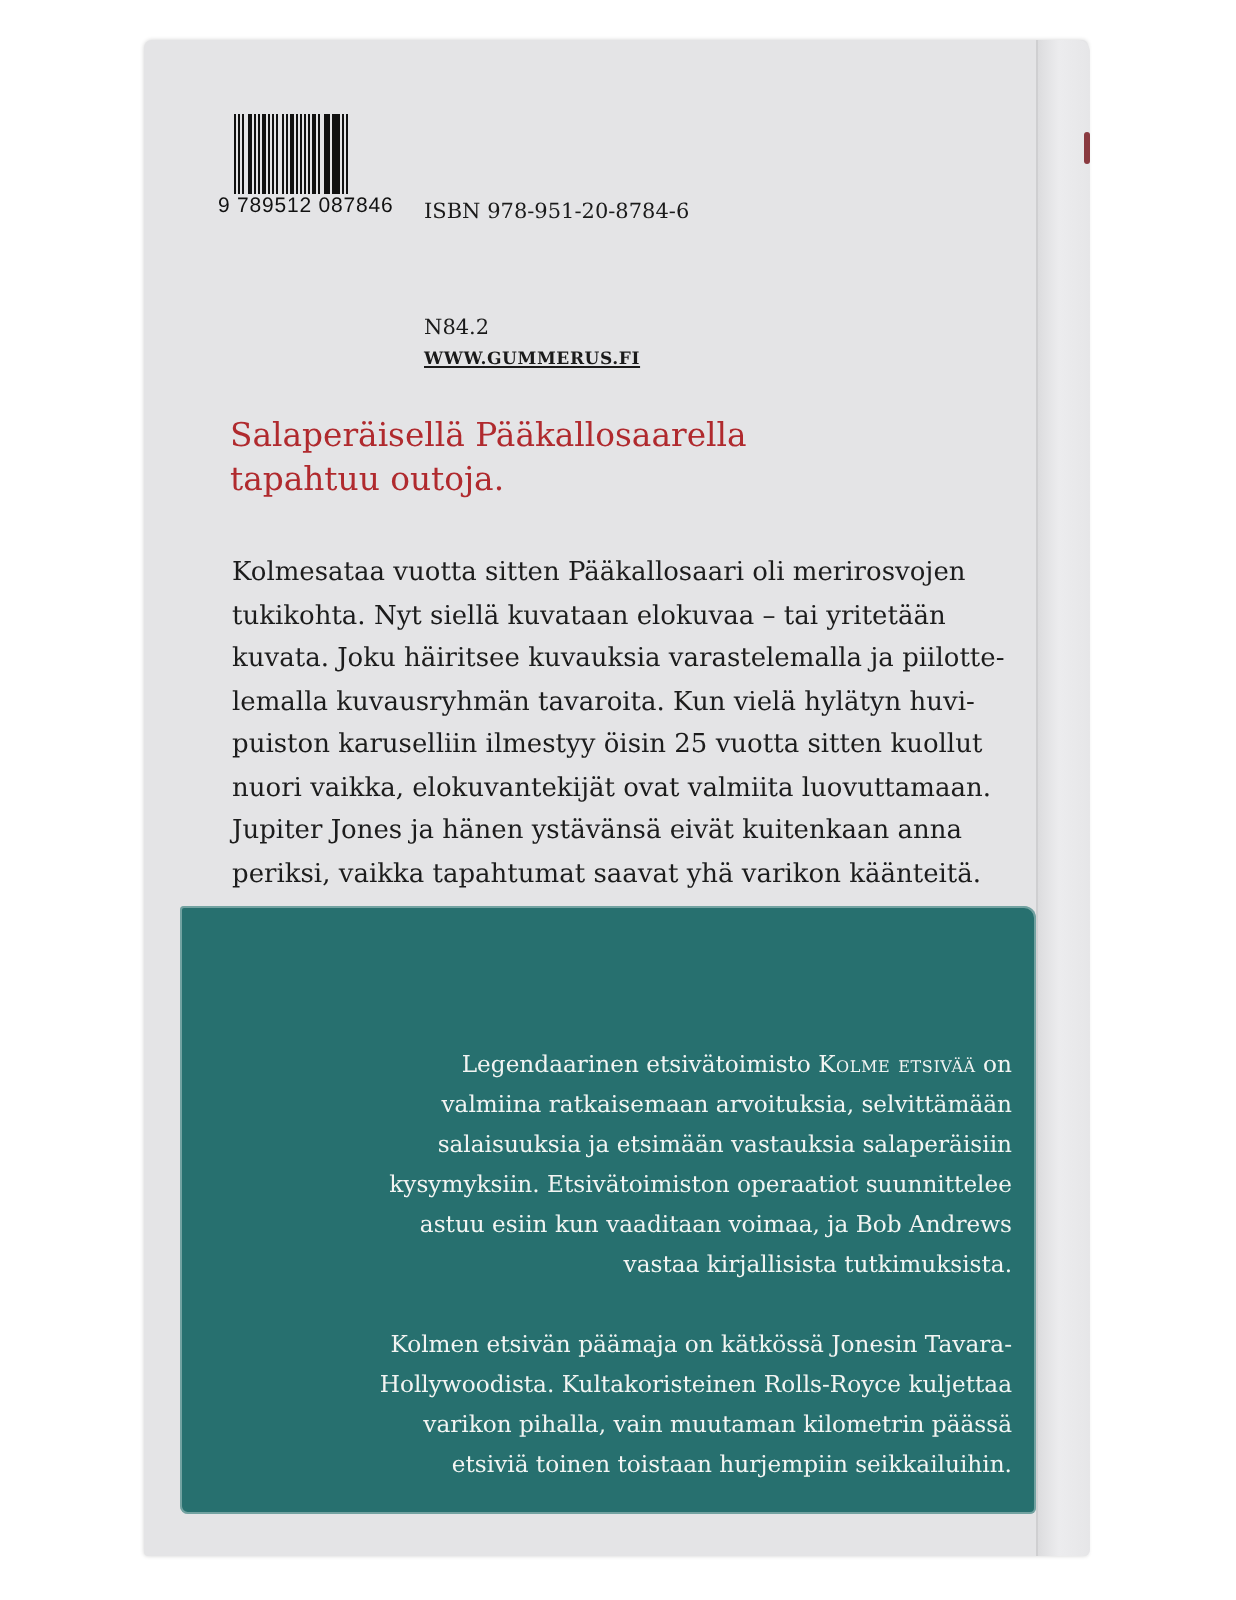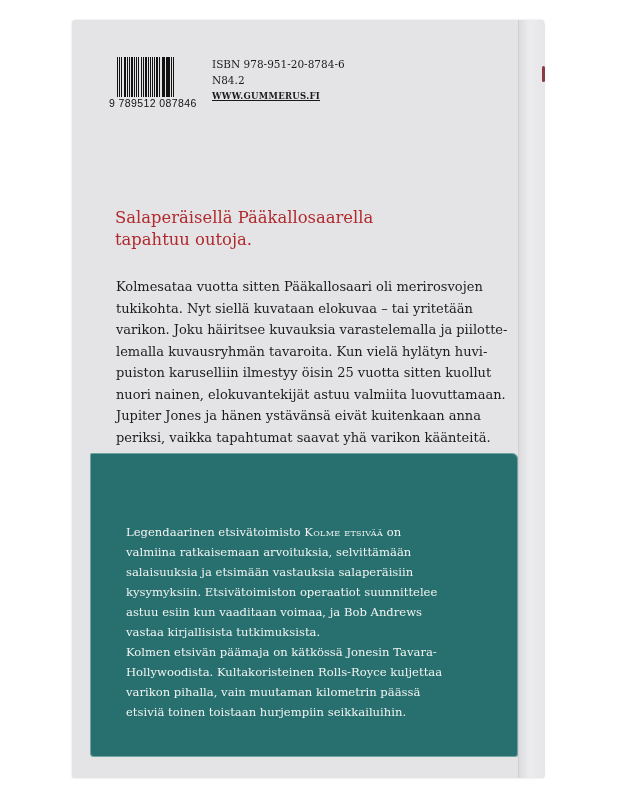--- a/index.html
+++ b/index.html
@@ -78,21 +78,21 @@
       padding-right: 2px;
     }
     .isbn-info {
       position: absolute;
       left: 140px;
       top: 36px;
       font-family: "DejaVu Serif", serif;
       color: #1a1a1a;
       line-height: 16px;
     }
-    .isbn-info .line { font-size: 10.5px; }
+    .isbn-info .line { font-size: 10.5px; margin-top: 42px; }
     .isbn-info .url {
       font-size: 8.5px;
       font-weight: bold;
       letter-spacing: 0.3px;
       text-decoration: underline;
     }
     .headline {
       position: absolute;
       left: 43px;
       top: 187px;
@@ -116,33 +116,34 @@
     .blurb .ln { display: block; white-space: nowrap; }
     .panel {
       position: absolute;
       left: 18px;
       top: 433px;
       width: 428px;
       height: 304px;
       background: #27706f;
       border-radius: 2px 6px 3px 4px;
       box-shadow: inset 0 0 0 1px rgba(255,255,255,0.35);
+      text-align: right;
     }
     .panel-text {
       position: absolute;
       left: 36px;
       top: 69px;
       width: 380px;
       color: #f2f4f2;
       font-family: "DejaVu Serif", serif;
       font-size: 11.6px;
       line-height: 20px;
     }
     .panel-text .ln { display: block; white-space: nowrap; }
-    .panel-text .para + .para { }
+    .panel-text .para + .para { margin-top: 20px; }
     .smallcaps { font-variant: small-caps; letter-spacing: 0.3px; }
   </style>
 </head>
 <body>
 
 <div class="book">
   <div class="spine-strip"></div>
   <div class="spine-mark"></div>
 
   <div class="barcode-block">
@@ -208,24 +209,24 @@
   </div>
 
   <div class="headline">
     <div>Salaperäisellä Pääkallosaarella</div>
     <div>tapahtuu outoja.</div>
   </div>
 
   <div class="blurb">
     <span class="ln">Kolmesataa vuotta sitten Pääkallosaari oli merirosvojen</span>
     <span class="ln">tukikohta. Nyt siellä kuvataan elokuvaa – tai yritetään</span>
-    <span class="ln">varikon. Joku häiritsee kuvauksia varastelemalla ja piilotte-</span>
+    <span class="ln">kuvata. Joku häiritsee kuvauksia varastelemalla ja piilotte-</span>
     <span class="ln">lemalla kuvausryhmän tavaroita. Kun vielä hylätyn huvi-</span>
     <span class="ln">puiston karuselliin ilmestyy öisin 25 vuotta sitten kuollut</span>
-    <span class="ln">nuori nainen, elokuvantekijät astuu valmiita luovuttamaan.</span>
+    <span class="ln">nuori vaikka, elokuvantekijät ovat valmiita luovuttamaan.</span>
     <span class="ln">Jupiter Jones ja hänen ystävänsä eivät kuitenkaan anna</span>
     <span class="ln">periksi, vaikka tapahtumat saavat yhä varikon käänteitä.</span>
   </div>
 
   <div class="panel">
     <div class="panel-text">
       <div class="para">
         <span class="ln"><span>Legendaarinen etsivätoimisto </span><span class="smallcaps">Kolme etsivää</span><span> on</span></span>
         <span class="ln">valmiina ratkaisemaan arvoituksia, selvittämään</span>
         <span class="ln">salaisuuksia ja etsimään vastauksia salaperäisiin</span>

